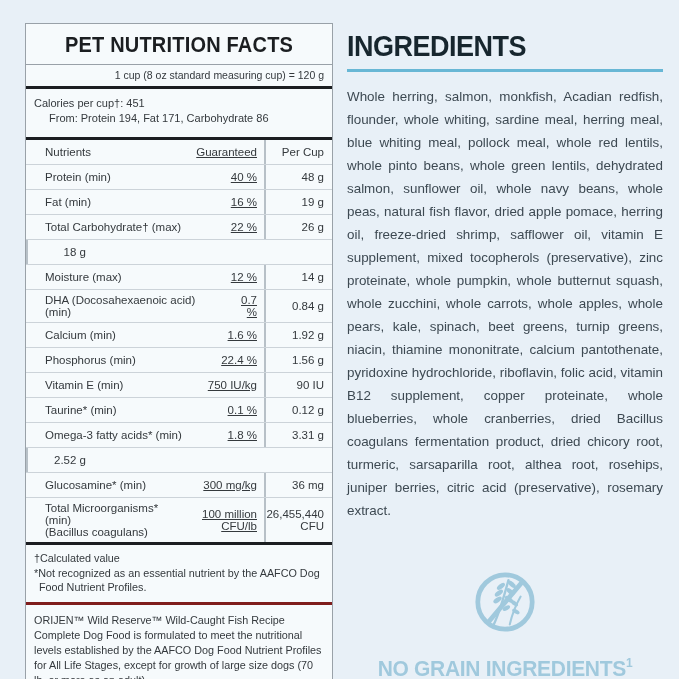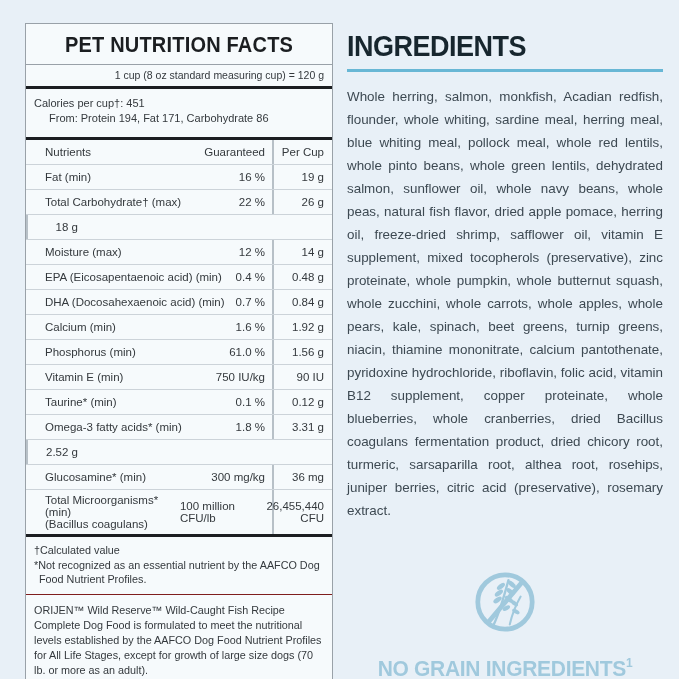--- a/index.html
+++ b/index.html
@@ -57,41 +57,41 @@
   .t-main {
     flex: 1;
     display: flex;
     justify-content: space-between;
     align-items: center;
     padding: 4px 7px 4px 8px;
     gap: 6px;
   }
   .t-name { text-align: left; padding-left: 11px; }
   .t-name .indent { padding-left: 14px; display: inline-block; }
-  .t-guar { max-width: 92px; }
+  .t-guar { text-align: right; max-width: 92px; text-decoration: underline; }
   .t-percup {
-    width: 60px;
+    width: 68px;
     border-left: 2px solid #b7c0c7;
     text-align: right;
     padding: 4px 8px 4px 4px;
     display: flex;
     flex-direction: column;
     justify-content: center;
     align-items: flex-end;
   }
   .t-header { font-size: 11.5px; }
   .t-header .t-guar, .t-header .t-percup { font-weight: 400; }
   .table-sec { border-bottom: 3px solid #1b1e21; }
   .name-line2 { display: block; }
 
   .footnote-sec {
     font-size: 10.8px;
     line-height: 14.5px;
     padding: 6px 8px 7px;
-    border-bottom: 1px solid #7f1d1d;
+    border-bottom: 3px solid #7f1d1d;
   }
   .fn-line { padding-left: 5px; text-indent: -5px; }
 
   .statement-sec {
     font-size: 10.8px;
     line-height: 15px;
     padding: 8px 8px 10px;
   }
 
   
@@ -151,20 +151,27 @@
 
   <div class="table-sec">
     <div class="t-row t-header">
       <div class="t-main">
         <span class="t-name">Nutrients</span>
         <span class="t-guar">Guaranteed</span>
       </div>
       <div class="t-percup">Per Cup</div>
     </div>
     <div>
+  <div class="t-row">
+    <div class="t-main">
+      <span class="t-name">Protein (min)</span>
+      <span class="t-guar">40 %</span>
+    </div>
+    <div class="t-percup">48 g</div>
+  </div>
 
   <div class="t-row">
     <div class="t-main">
       <span class="t-name">Fat (min)</span>
       <span class="t-guar">16 %</span>
     </div>
     <div class="t-percup">19 g</div>
   </div>
 
   <div class="t-row">
@@ -180,48 +187,41 @@
   </div>
 
   <div class="t-row">
     <div class="t-main">
       <span class="t-name">Moisture (max)</span>
       <span class="t-guar">12 %</span>
     </div>
     <div class="t-percup">14 g</div>
   </div>
 
-  <div class="t-row">
-    <div class="t-main">
-      <span class="t-name">EPA (Eicosapentaenoic acid) (min)</span>
-      <span class="t-guar">0.4 %</span>
-    </div>
-    <div class="t-percup">0.48 g</div>
-  </div>
 
   <div class="t-row">
     <div class="t-main">
       <span class="t-name">DHA (Docosahexaenoic acid) (min)</span>
       <span class="t-guar">0.7 %</span>
     </div>
     <div class="t-percup">0.84 g</div>
   </div>
 
   <div class="t-row">
     <div class="t-main">
       <span class="t-name">Calcium (min)</span>
       <span class="t-guar">1.6 %</span>
     </div>
     <div class="t-percup">1.92 g</div>
   </div>
 
   <div class="t-row">
     <div class="t-main">
       <span class="t-name">Phosphorus (min)</span>
-      <span class="t-guar">61.0 %</span>
+      <span class="t-guar">22.4 %</span>
     </div>
     <div class="t-percup">1.56 g</div>
   </div>
 
   <div class="t-row">
     <div class="t-main">
       <span class="t-name">Vitamin E (min)</span>
       <span class="t-guar">750 IU/kg</span>
     </div>
     <div class="t-percup">90 IU</div>

